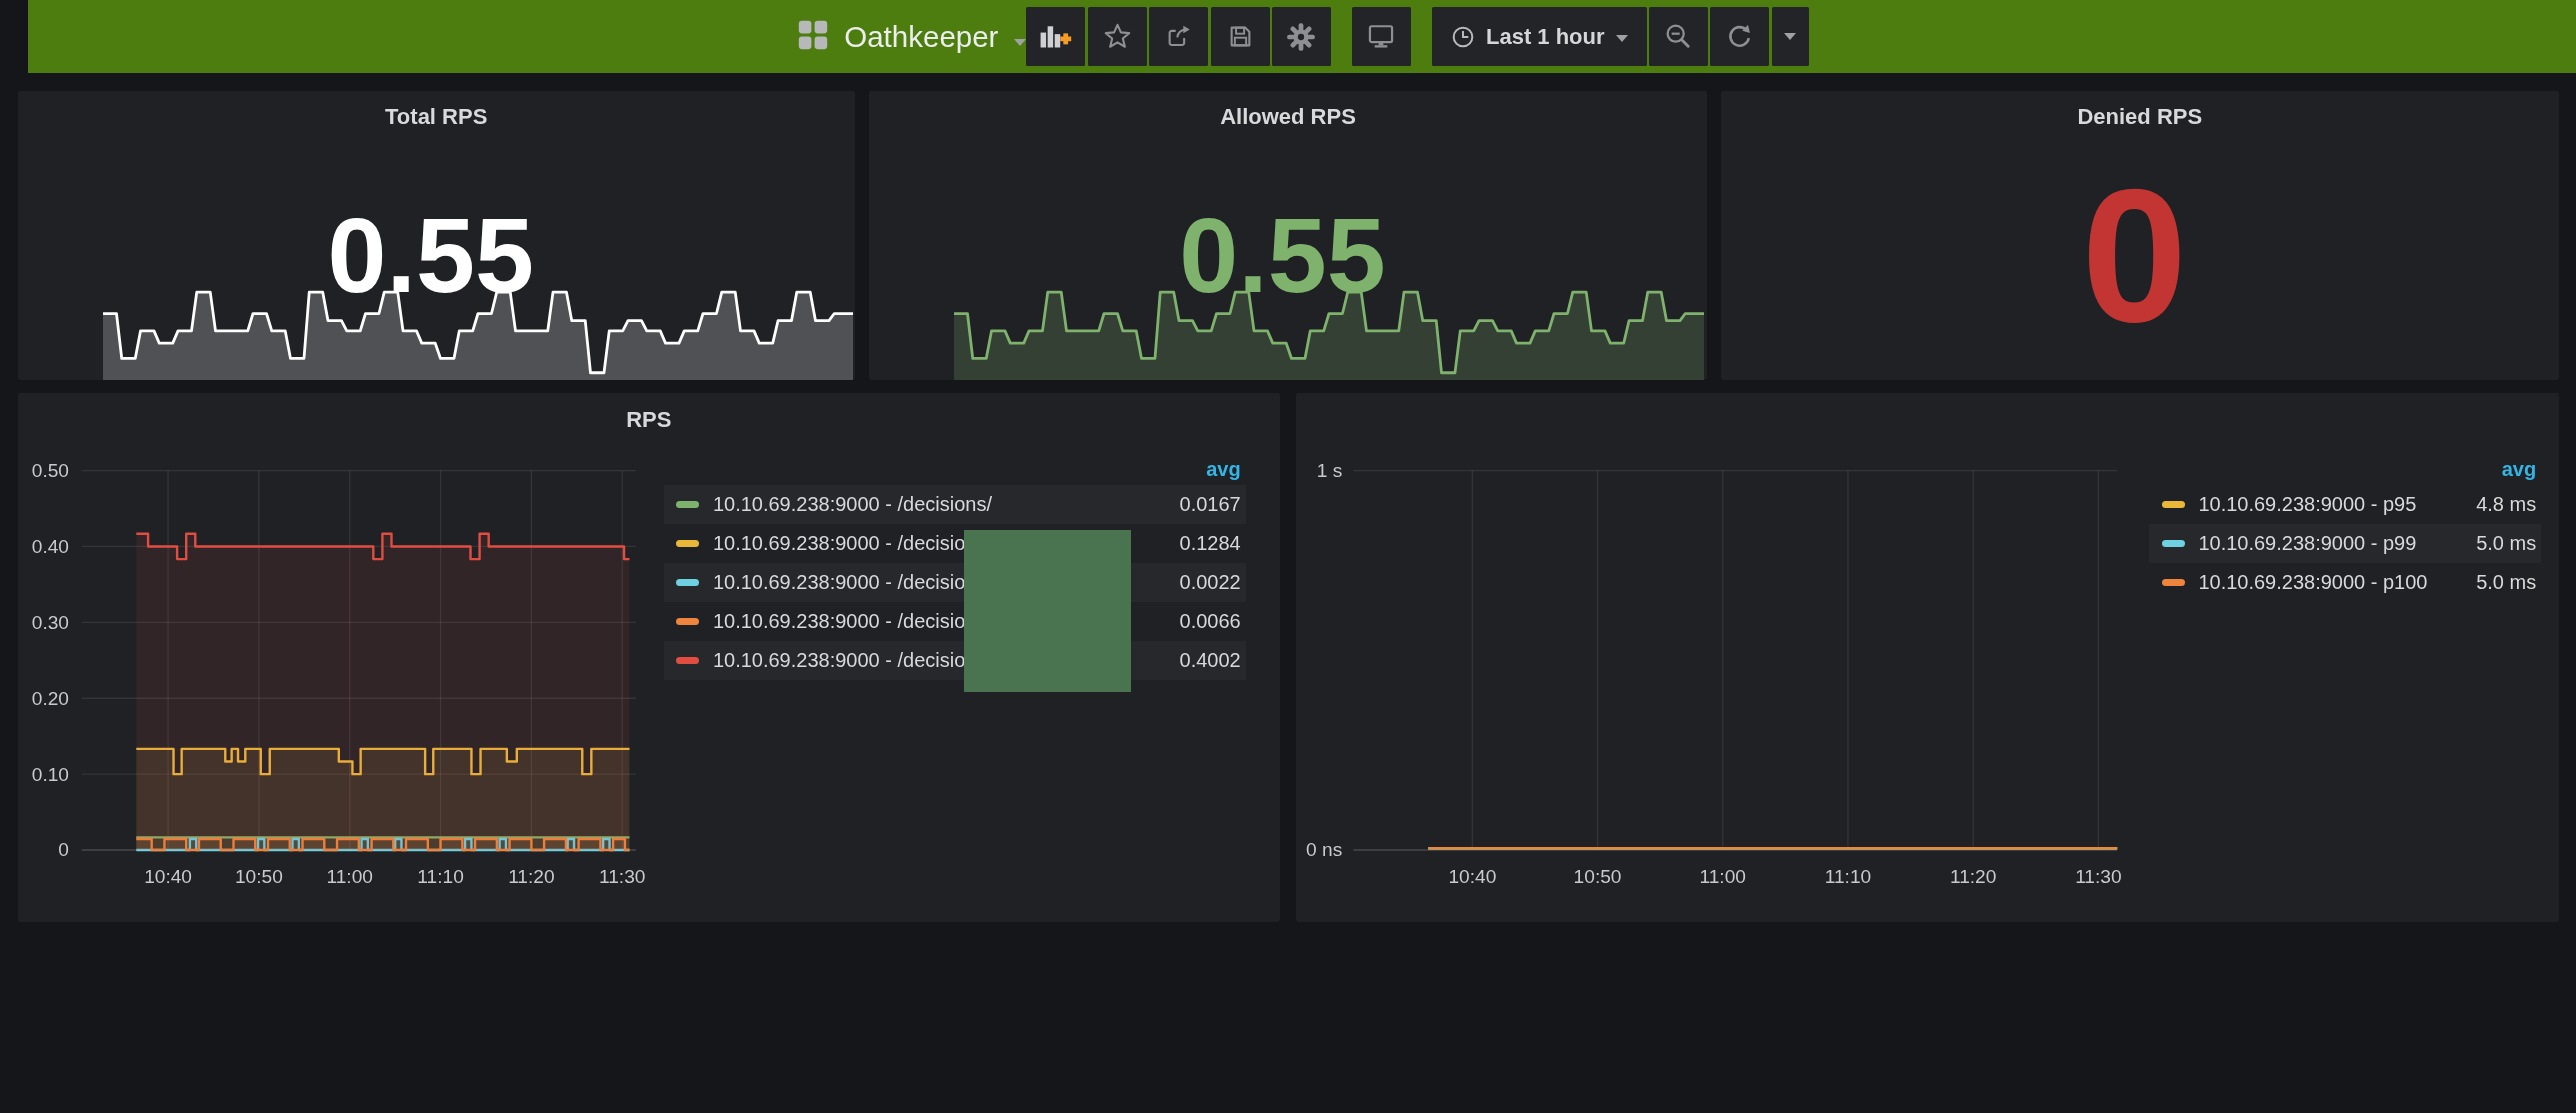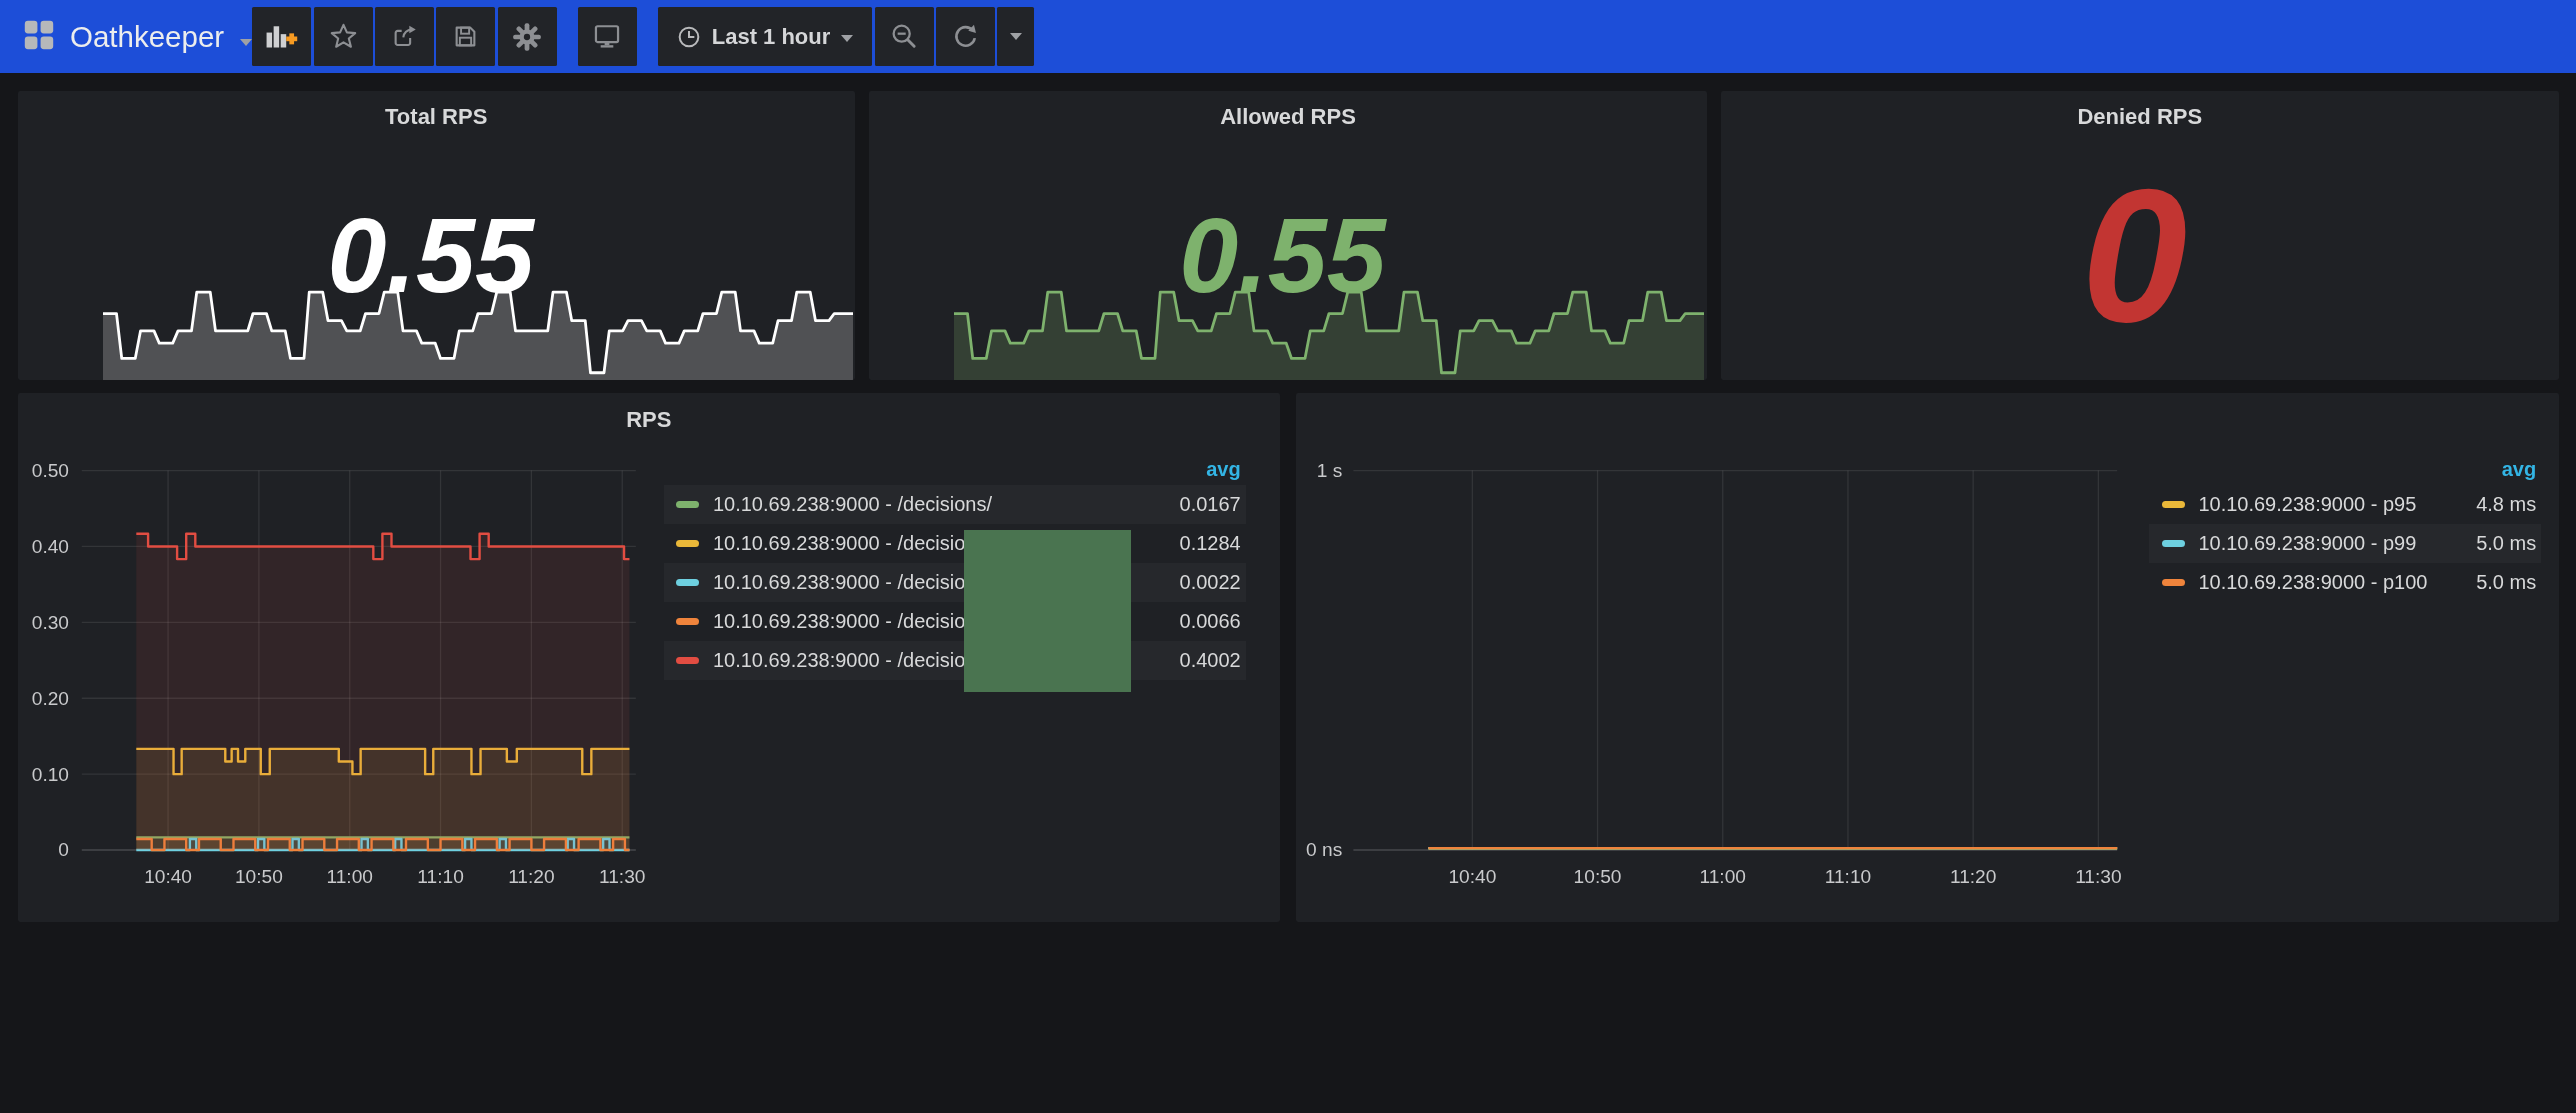--- a/index.html
+++ b/index.html
@@ -1,39 +1,39 @@
 <!DOCTYPE html>
 <html style="font-size:12.8px"><head>
 <meta charset="utf-8">
 <style>
   html,body{margin:0;padding:0;background:#151619;width:2576px;height:1113px;overflow:hidden;
     font-family:"Liberation Sans",sans-serif;}
   
-  .navbar{height:73px;background:#1d4ed8;display:flex;align-items:center;justify-content:flex-start;
-    padding:0 21px 0 24px;box-sizing:border-box;}
+  .navbar{height:73px;background:#4d7c0f;display:flex;align-items:center;justify-content:center;
+    padding:0 21px 0 24px;box-sizing:border-box;margin-left:28px;}
   .brand{display:flex;align-items:center;gap:16px;}
   .brand-title{font-size:29.5px;color:#eceded;cursor:pointer;}
   .caret{width:0;height:0;border-left:7.2px solid transparent;border-right:7.2px solid transparent;
     border-top:8.8px solid #9fa1a5;display:inline-block;}
   .caret.small{border-left-width:6.4px;border-right-width:6.4px;border-top-width:7.2px;margin-top:11px;}
   .toolbar{display:flex;align-items:center;gap:21px;}
   .grp{display:flex;gap:2.4px;}
   .navbtn{height:59px;min-width:59px;background:#222428;border:none;border-radius:1.6px;display:flex;
     align-items:center;justify-content:center;cursor:pointer;padding:0;}
   .timebtn{padding:0 19px;gap:11px;font-size:22px;color:#d5d6d8;font-weight:700;}
   .navbtn.caretbtn{min-width:37px;width:37px;}
   
   .dash{padding:17.5px 17.5px 0;}
   .grid1{display:grid;grid-template-columns:repeat(3,1fr);gap:14.4px;height:289px;}
   .grid2{display:grid;grid-template-columns:1fr 1fr;gap:16px;height:529px;margin-top:13.6px;}
   .panel{background:#1f2125;border-radius:2.4px;position:relative;overflow:hidden;}
   .ptitle{margin:0;padding-top:13.6px;text-align:center;font-size:22px;font-weight:700;color:#d8d9da;}
   
   .stat-value{position:absolute;top:57%;left:0;right:11px;transform:translateY(-50%);text-align:center;
-    font-weight:700;font-size:106px;line-height:1;font-style:italic;}
+    font-weight:700;font-size:106px;line-height:1;}
   .stat-value.big0{font-size:190px;}
   .spark{position:absolute;bottom:0;left:85px;width:750px;height:110px;}
   
   .chartsvg{position:absolute;left:0;top:0;}
   svg text.tick{font-family:"Liberation Sans",sans-serif;font-size:24px;fill:#c9cacc;}
   .legend{position:absolute;top:60px;}
   #legend-rps{left:646px;width:582px;}
   #legend-lat{left:853px;width:392px;}
   .legend-header{height:32px;line-height:32px;text-align:right;color:#33b5e5;font-size:20px;
     font-weight:700;padding-right:4.8px;}

